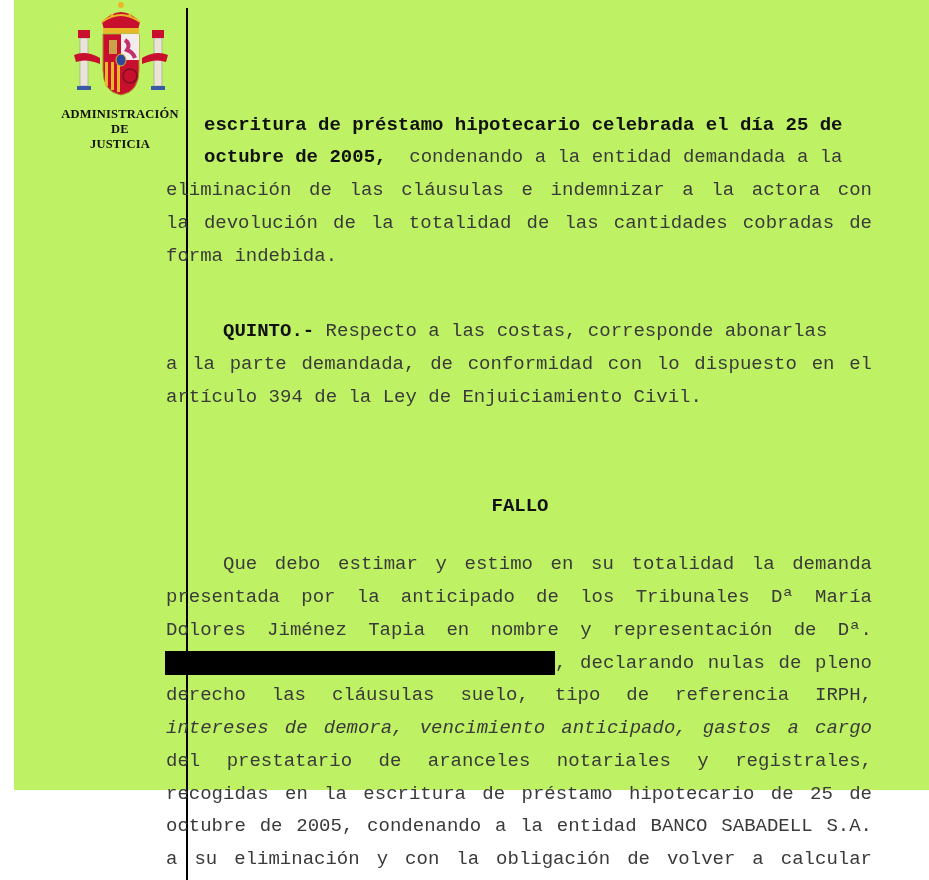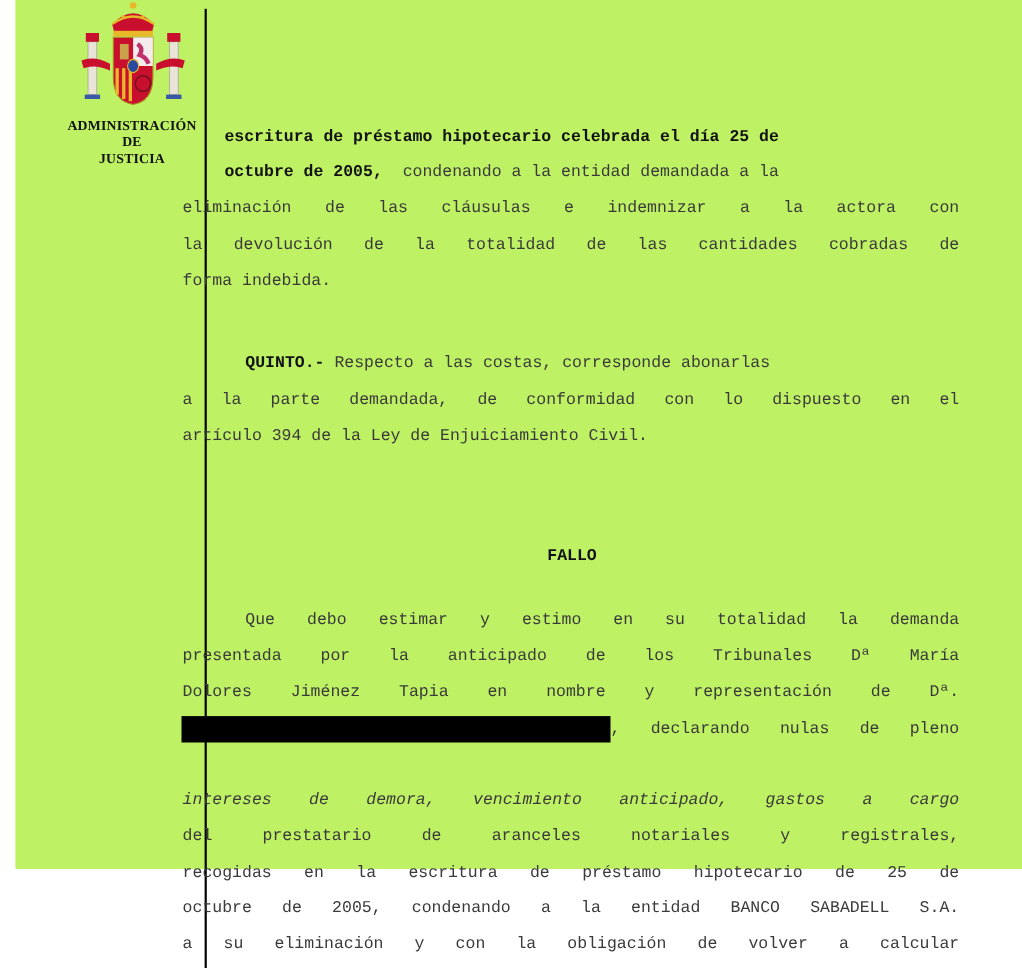--- a/index.html
+++ b/index.html
@@ -15,21 +15,21 @@
       letter-spacing: 0.2px;
     }
     .org-name div { white-space: nowrap; }
 
     
     .margin-rule { position: absolute; left: 172px; top: 8px; width: 2px; height: 872px; background: #000; }
 
     
     .line {
       position: absolute; left: 152px; width: 706px;
-      font-family: "Liberation Mono", monospace; font-size: 15px; line-height: 24px;
+      font-family: "Liberation Mono", monospace; font-size: 19px; line-height: 24px;
       color: #3a3a3a; white-space: pre; height: 24px;
     }
     .justify { text-align: justify; text-align-last: justify; white-space: normal; word-spacing: 0; }
     .indent { left: 190px; width: 668px; }
     .indent-q { left: 209px; width: 649px; }
     .b { font-weight: bold; color: #111; }
     .center { left: 152px; width: 706px; text-align: center; }
     .redact { position: absolute; left: 151px; top: 651px; width: 390px; height: 24px; background: #000; }
     .after-redact { left: 541px; width: 317px; }
   </style>
@@ -91,19 +91,20 @@
   <div class="line justify" style="top:352px;">a la parte demandada, de conformidad con lo dispuesto en el</div>
   <div class="line" style="top:385px;">artículo 394 de la Ley de Enjuiciamiento Civil.</div>
 
   <div class="line center b" style="top:494px; left:206px; width:600px;">FALLO</div>
 
   <div class="line indent-q justify" style="top:552px;">Que debo estimar y estimo en su totalidad la demanda</div>
   <div class="line justify" style="top:585px;">presentada por la anticipado de los Tribunales Dª María</div>
   <div class="line justify" style="top:618px;">Dolores Jiménez Tapia en nombre y representación de Dª.</div>
   <div class="redact"></div>
   <div class="line after-redact justify" style="top:651px;">, declarando nulas de pleno</div>
+  <div class="line justify" style="top:683px;">derecho las cláusulas suelo, tipo de referencia IRPH,</div>
   <div class="line justify" style="top:716px;font-style:italic;">intereses de demora, vencimiento anticipado, gastos a cargo</div>
   <div class="line justify" style="top:749px;">del prestatario de aranceles notariales y registrales,</div>
   <div class="line justify" style="top:782px;">recogidas en la escritura de préstamo hipotecario de 25 de</div>
   <div class="line justify" style="top:814px;">octubre de 2005, condenando a la entidad BANCO SABADELL S.A.</div>
   <div class="line justify" style="top:847px;">a su eliminación y con la obligación de volver a calcular</div>
 
 </div>
 
 </body></html>

